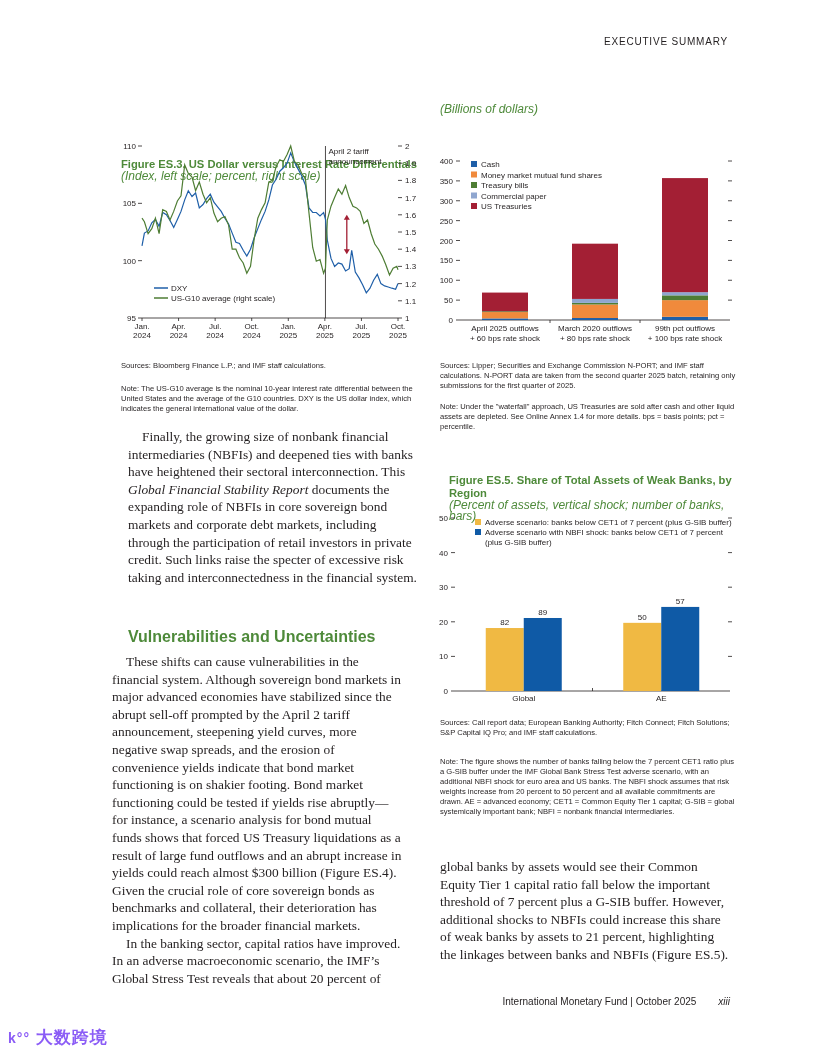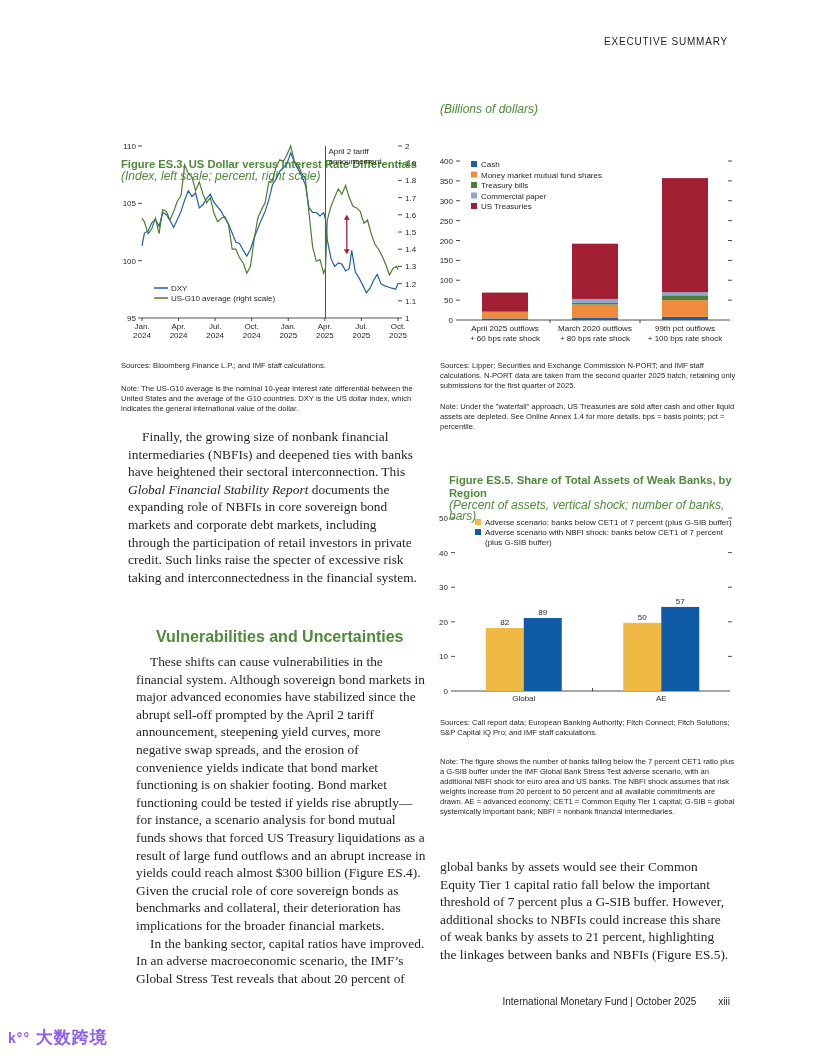--- a/index.html
+++ b/index.html
@@ -8,21 +8,21 @@
   .running-head { left:560px; top:36px; width:168px; text-align:right; font-size:10px; letter-spacing:0.8px; color:#231f20; }
   .fig-title { font-weight:bold; color:#4e8a3a; font-size:11.2px; line-height:13px; }
   .fig-sub { font-style:italic; color:#4e8a3a; font-size:12px; line-height:11px; }
   .small { font-size:7.6px; line-height:10px; color:#231f20; }
   .body-text { font-family:"Liberation Serif", serif; font-size:13.4px; line-height:17.6px; color:#231f20; }
   .body-text p { margin:0; text-indent:14px; }
   .body-text p.noindent { text-indent:0; }
   .section-head { font-weight:bold; color:#4e8a3a; font-size:16px; line-height:20px; }
   svg text { font-family:"Liberation Sans", sans-serif; fill:#231f20; }
   .footer { left:430px; top:996px; width:300px; text-align:right; font-size:10px; }
-  .footer .pg { margin-left:22px;margin-top:48px; }
+  .footer .pg { font-style:italic; margin-left:22px;margin-top:48px; }
   .watermark { left:8px; top:1026px; font-size:17px; color:#8b5cf6; font-weight:bold; letter-spacing:1px; }
 </style>
 </head>
 <body>
 
 <div class="abs running-head">EXECUTIVE SUMMARY</div>
 
 <div class="abs" style="left:121px; top:114px; width:300px;margin-top:44px;">
   <div class="fig-title">Figure ES.3. US Dollar versus Interest Rate Differentials</div>
   <div class="fig-sub">(Index, left scale; percent, right scale)</div>
@@ -167,23 +167,23 @@
   </svg>
 <div class="abs small" style="left:440px; top:361px; width:300px;">
   <div style="margin-bottom:11px;">Sources: Lipper; Securities and Exchange Commission N-PORT; and IMF staff calculations. N-PORT data are taken from the second quarter 2025 batch, retaining only submissions for the first quarter of 2025.</div>
   <div>Note: Under the "waterfall" approach, US Treasuries are sold after cash and other liquid assets are depleted. See Online Annex 1.4 for more details. bps = basis points; pct = percentile.</div>
 </div>
 
 <div class="abs body-text" style="left:128px; top:428px; width:290px;">
   <p><span>Finally, the growing size of nonbank financial intermediaries (NBFIs) and deepened ties with banks have heightened their sectoral interconnection. This </span><i>Global Financial Stability Report</i><span> documents the expanding role of NBFIs in core sovereign bond markets and corporate debt markets, including through the participation of retail investors in private credit. Such links raise the specter of excessive risk taking and interconnectedness in the financial system.</span></p>
 </div>
 
-<div class="abs section-head" style="left:128px; top:627px; width:290px;margin-left:28px;">Vulnerabilities and Uncertainties</div>
-
-<div class="abs body-text" style="left:136px; top:653px; width:290px;">
+<div class="abs section-head" style="left:128px; top:627px; width:290px;">Vulnerabilities and Uncertainties</div>
+
+<div class="abs body-text" style="left:112px; top:653px; width:290px;">
   <p>These shifts can cause vulnerabilities in the financial system. Although sovereign bond markets in major advanced economies have stabilized since the abrupt sell-off prompted by the April 2 tariff announcement, steepening yield curves, more negative swap spreads, and the erosion of convenience yields indicate that bond market functioning is on shakier footing. Bond market functioning could be tested if yields rise abruptly—for instance, a scenario analysis for bond mutual funds shows that forced US Treasury liquidations as a result of large fund outflows and an abrupt increase in yields could reach almost $300 billion (Figure ES.4). Given the crucial role of core sovereign bonds as benchmarks and collateral, their deterioration has implications for the broader financial markets.</p>
   <p>In the banking sector, capital ratios have improved. In an adverse macroeconomic scenario, the IMF’s Global Stress Test reveals that about 20 percent of</p>
 </div>
 
 <div class="abs" style="left:440px; top:474px; width:300px;margin-left:9px;">
   <div class="fig-title">Figure ES.5. Share of Total Assets of Weak Banks, by Region</div>
   <div class="fig-sub">(Percent of assets, vertical shock; number of banks, bars)</div>
 </div>
 <svg class="abs" id="es5" style="left:435px; top:508px;" width="310" height="200">
     <line x1="20" y1="183" x2="295" y2="183" stroke="#231f20" stroke-width="0.8"></line>

